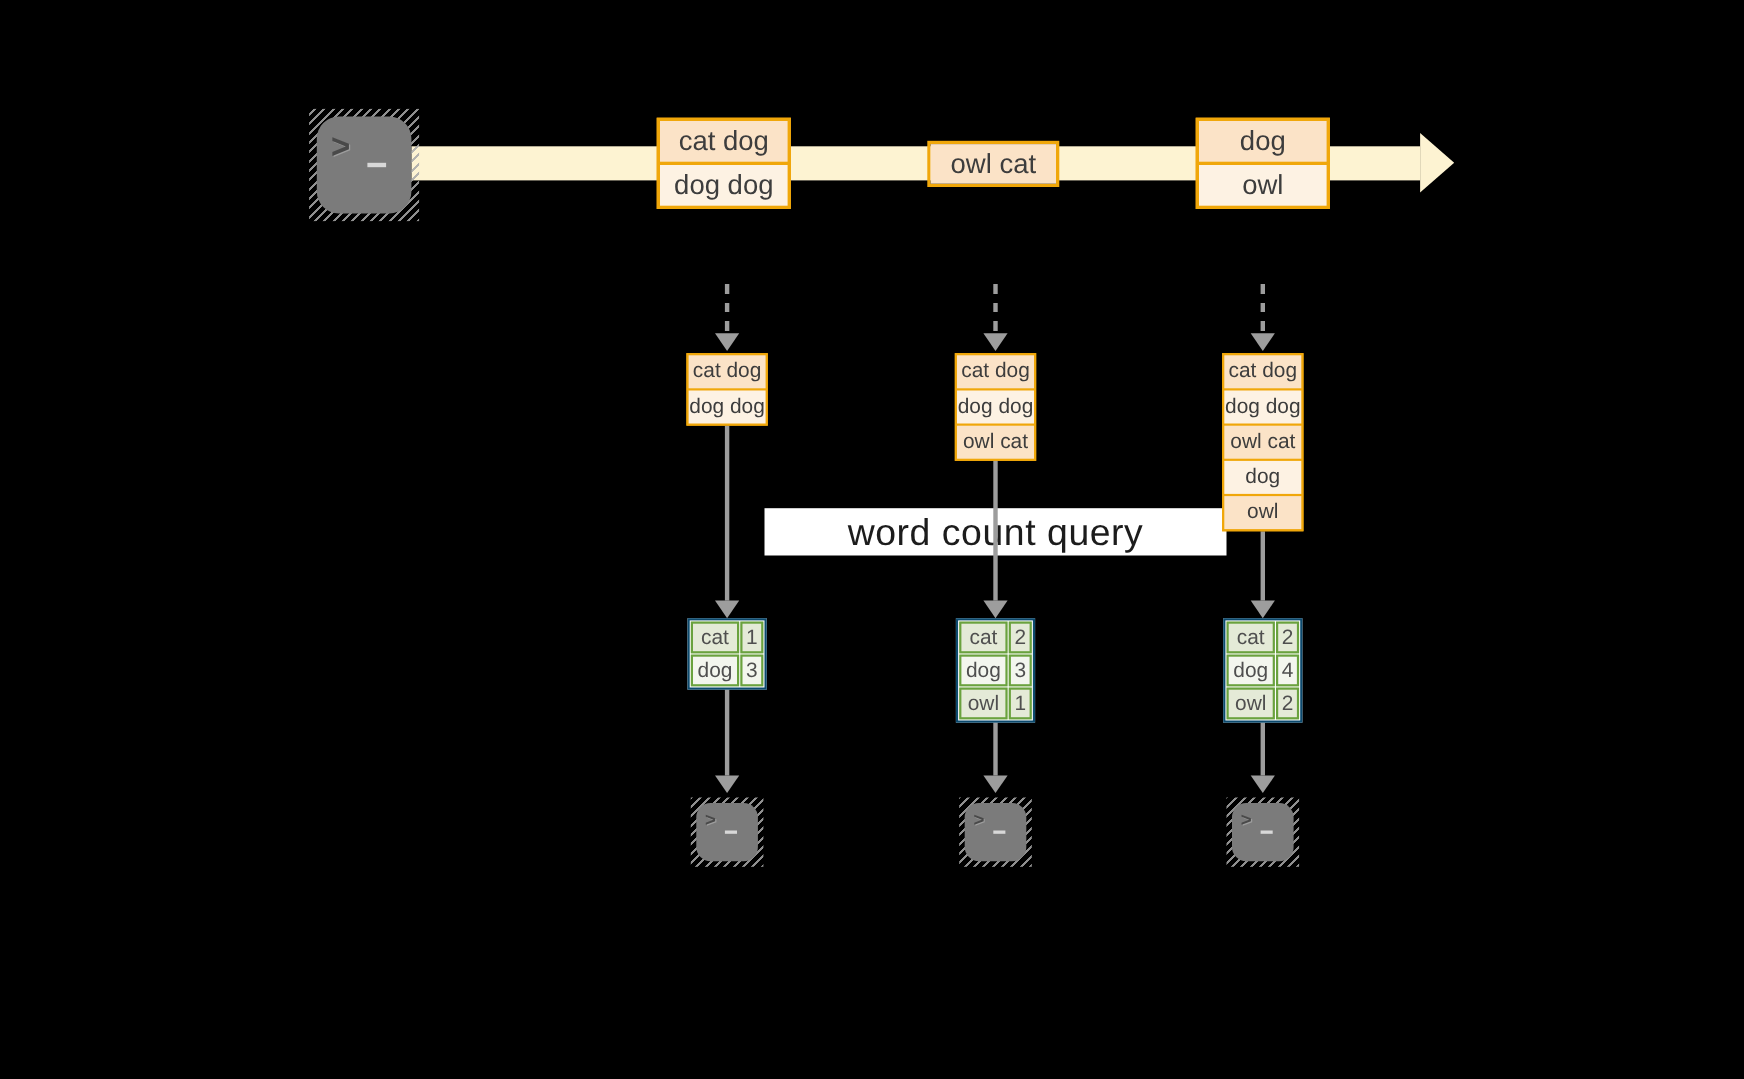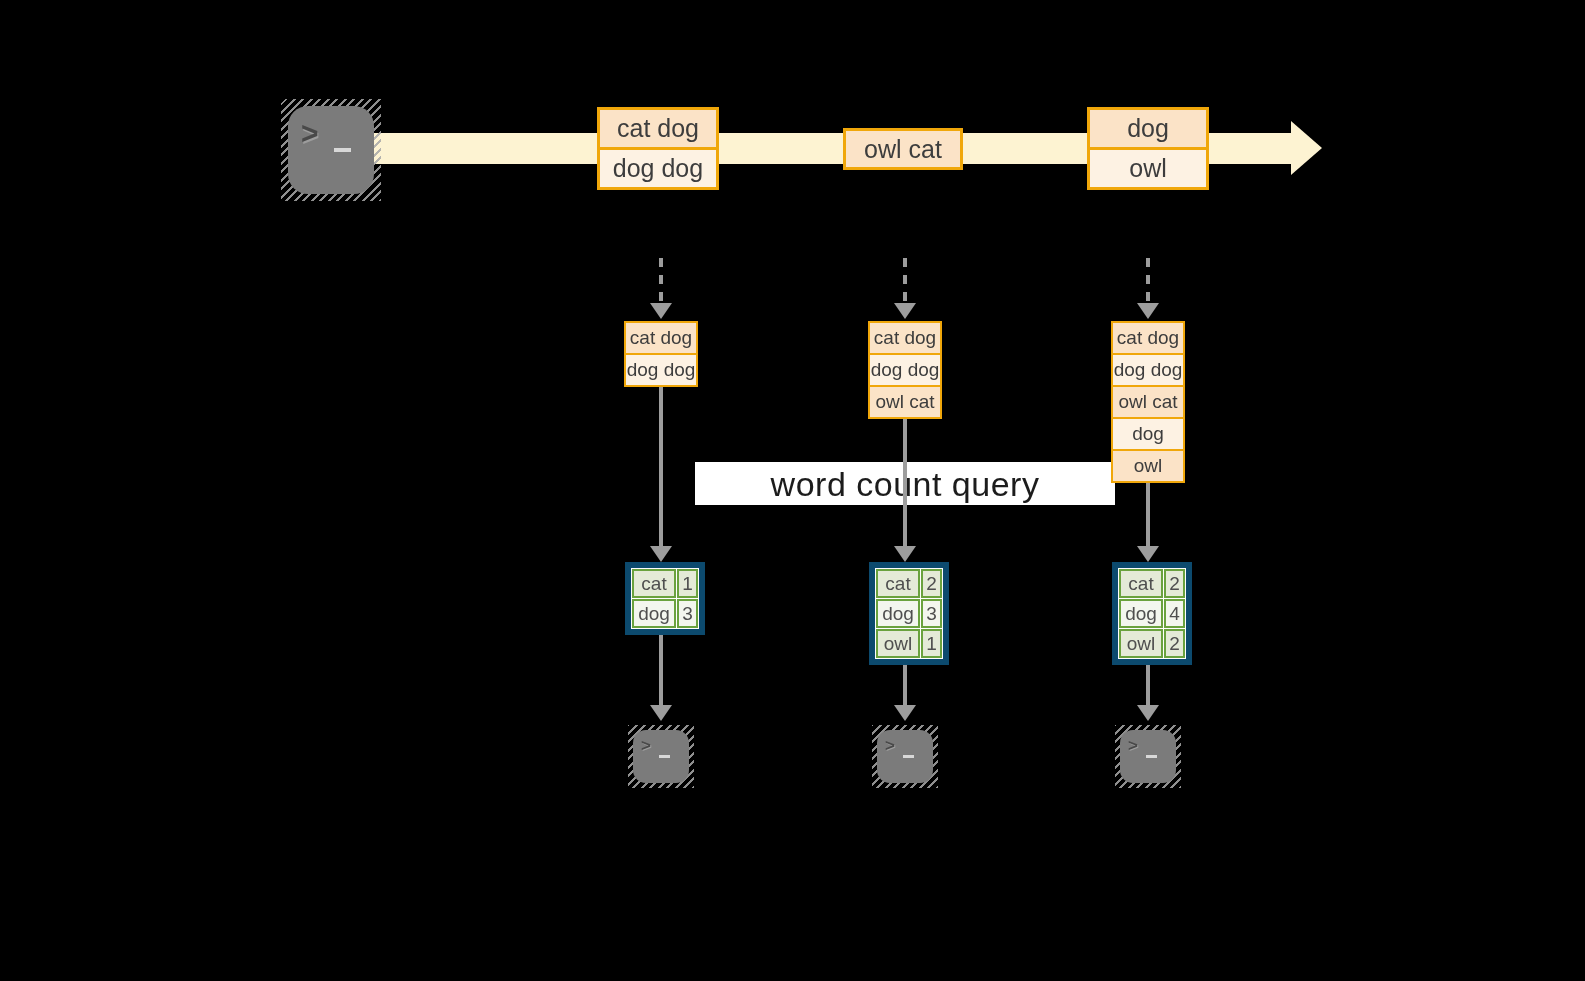--- a/index.html
+++ b/index.html
@@ -39,21 +39,21 @@
   
   .vline{position:absolute;width:4px;background:#9d9d9d;z-index:2;}
   .vdash{position:absolute;width:4px;z-index:2;
     background:repeating-linear-gradient(180deg,#9d9d9d 0 9px, rgba(0,0,0,0) 9px 17px);}
   .vhead{position:absolute;width:0;height:0;z-index:2;
     border-left:11px solid transparent;border-right:11px solid transparent;border-top:16px solid #9d9d9d;}
   
   .qbox{position:absolute;left:695px;top:462px;width:420px;height:43px;background:#ffffff;z-index:1;
     text-align:center;line-height:44px;font-size:34px;color:#1c1c1c;letter-spacing:.5px;}
   
-  .gtable{position:absolute;z-index:3;border:6px solid #0c4a6e;background:#ffffff;padding:1px;
+  .gtable{position:absolute;z-index:3;border:2px solid #0c4a6e;background:#ffffff;padding:1px;
     display:grid;grid-template-columns:44px 21px;gap:1px;box-sizing:content-box;}
   .gcell{border:2px solid #6aa23e;box-sizing:border-box;height:29px;line-height:25px;text-align:center;
     font-size:19px;color:#4f4f4f;background:#e4ead7;}
   .gcell.alt{background:#f3f6ee;}
 </style>
 </head>
 <body>
 
 <div class="canvas">
 

